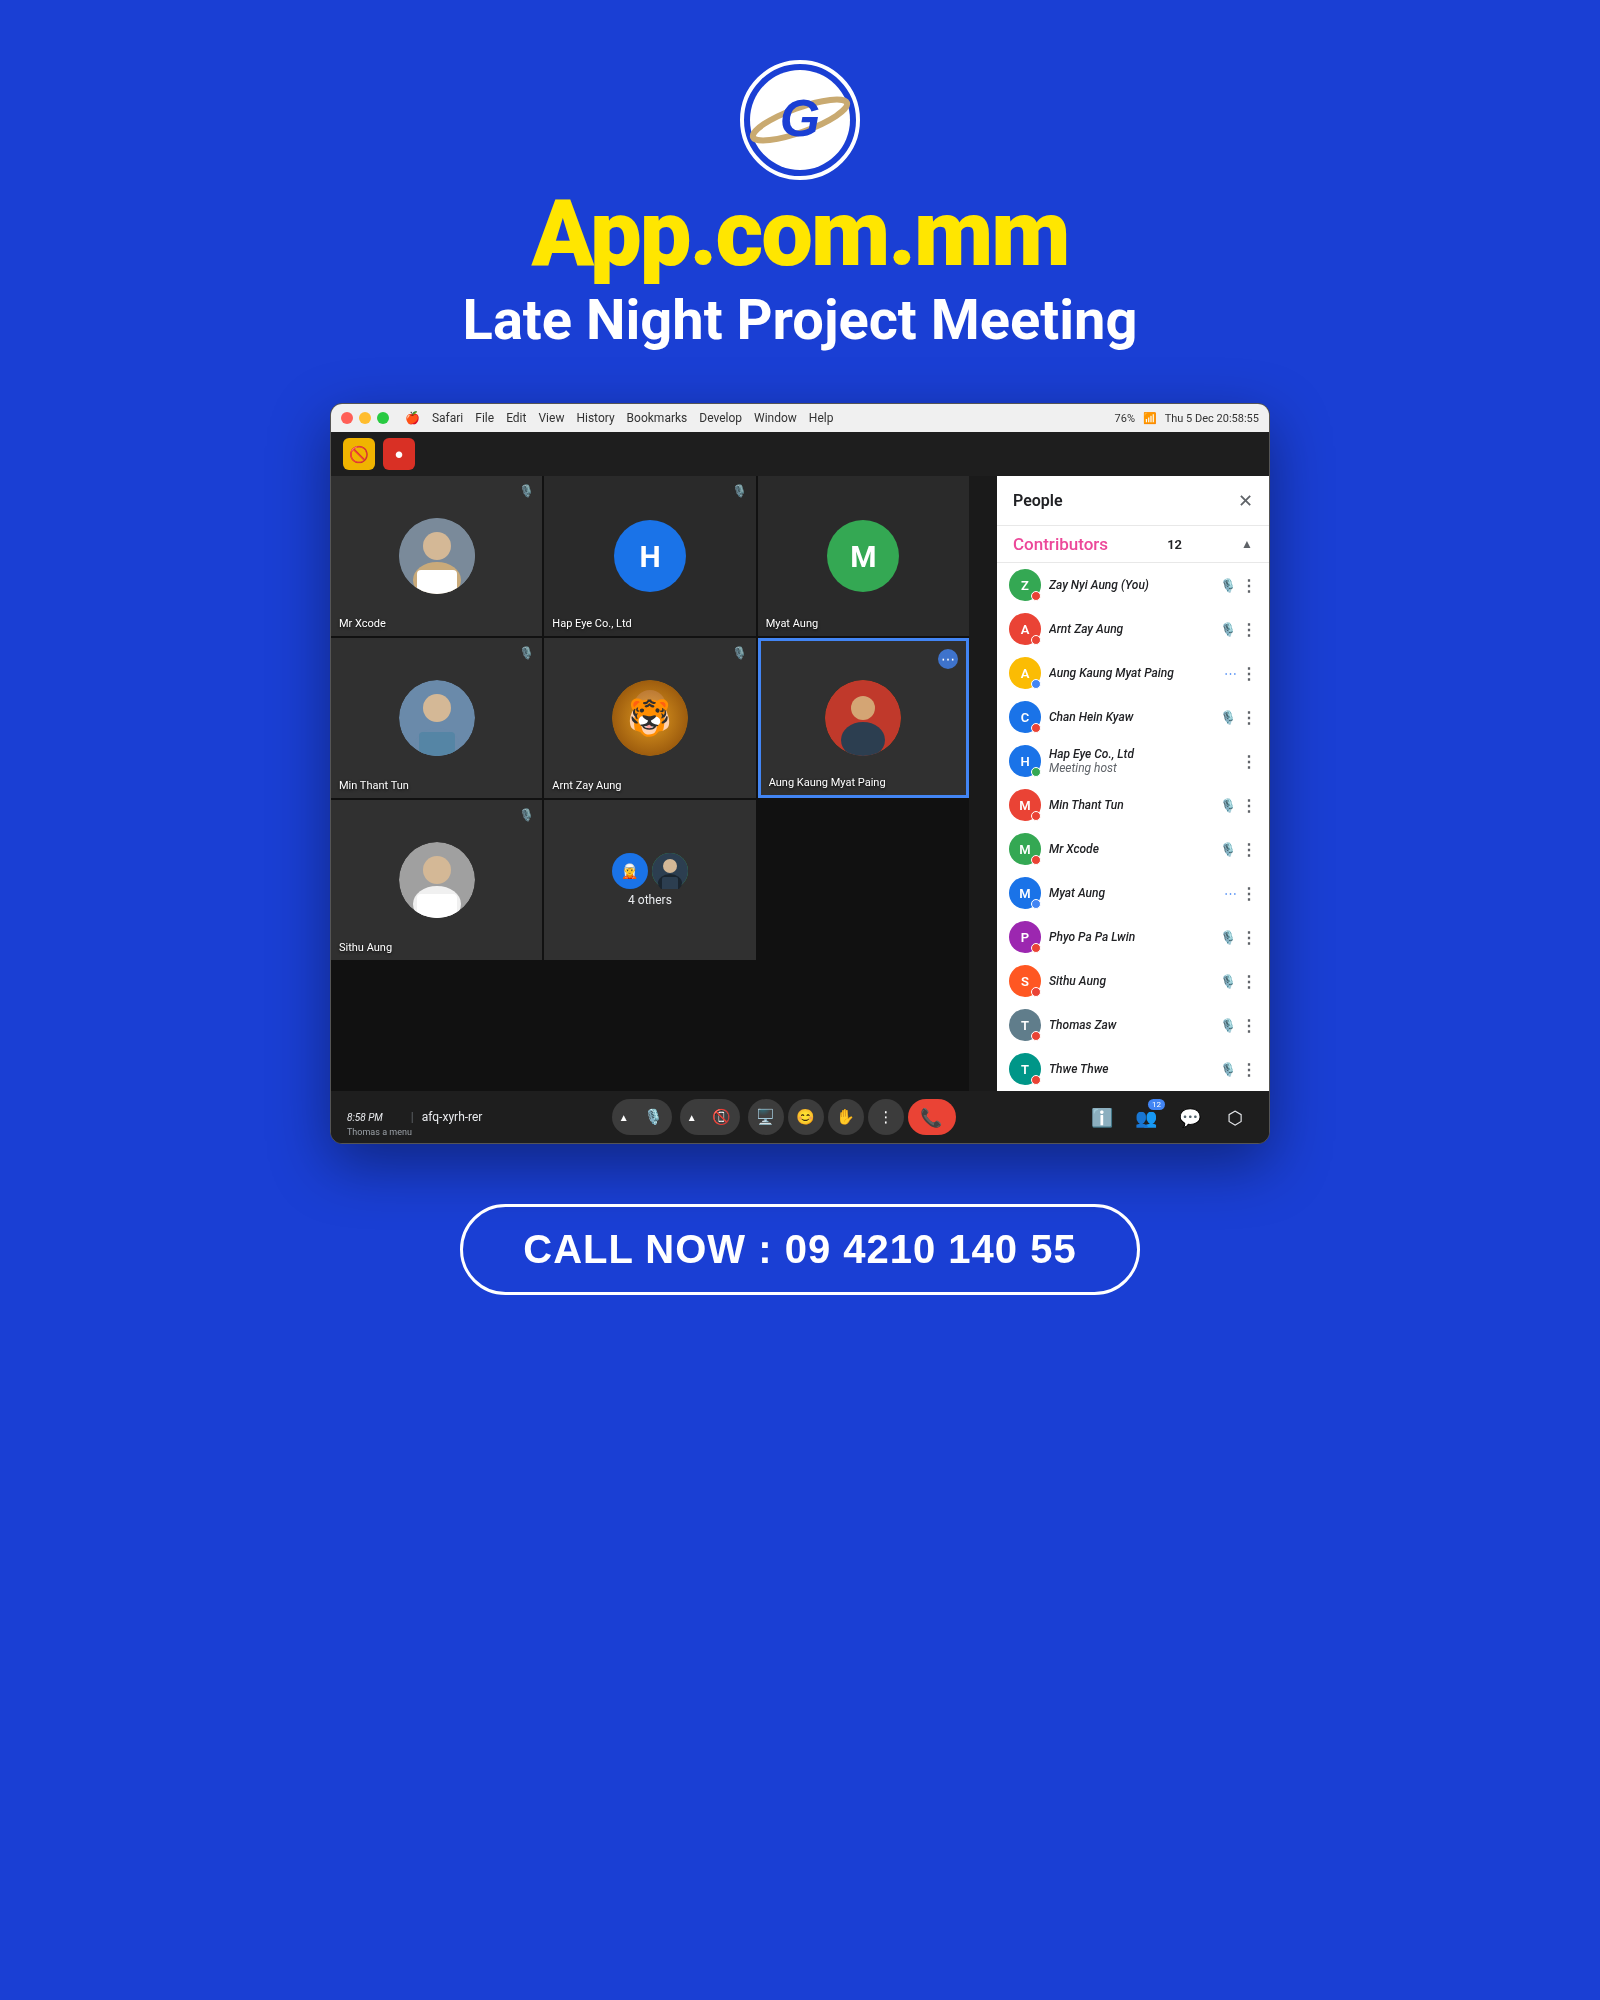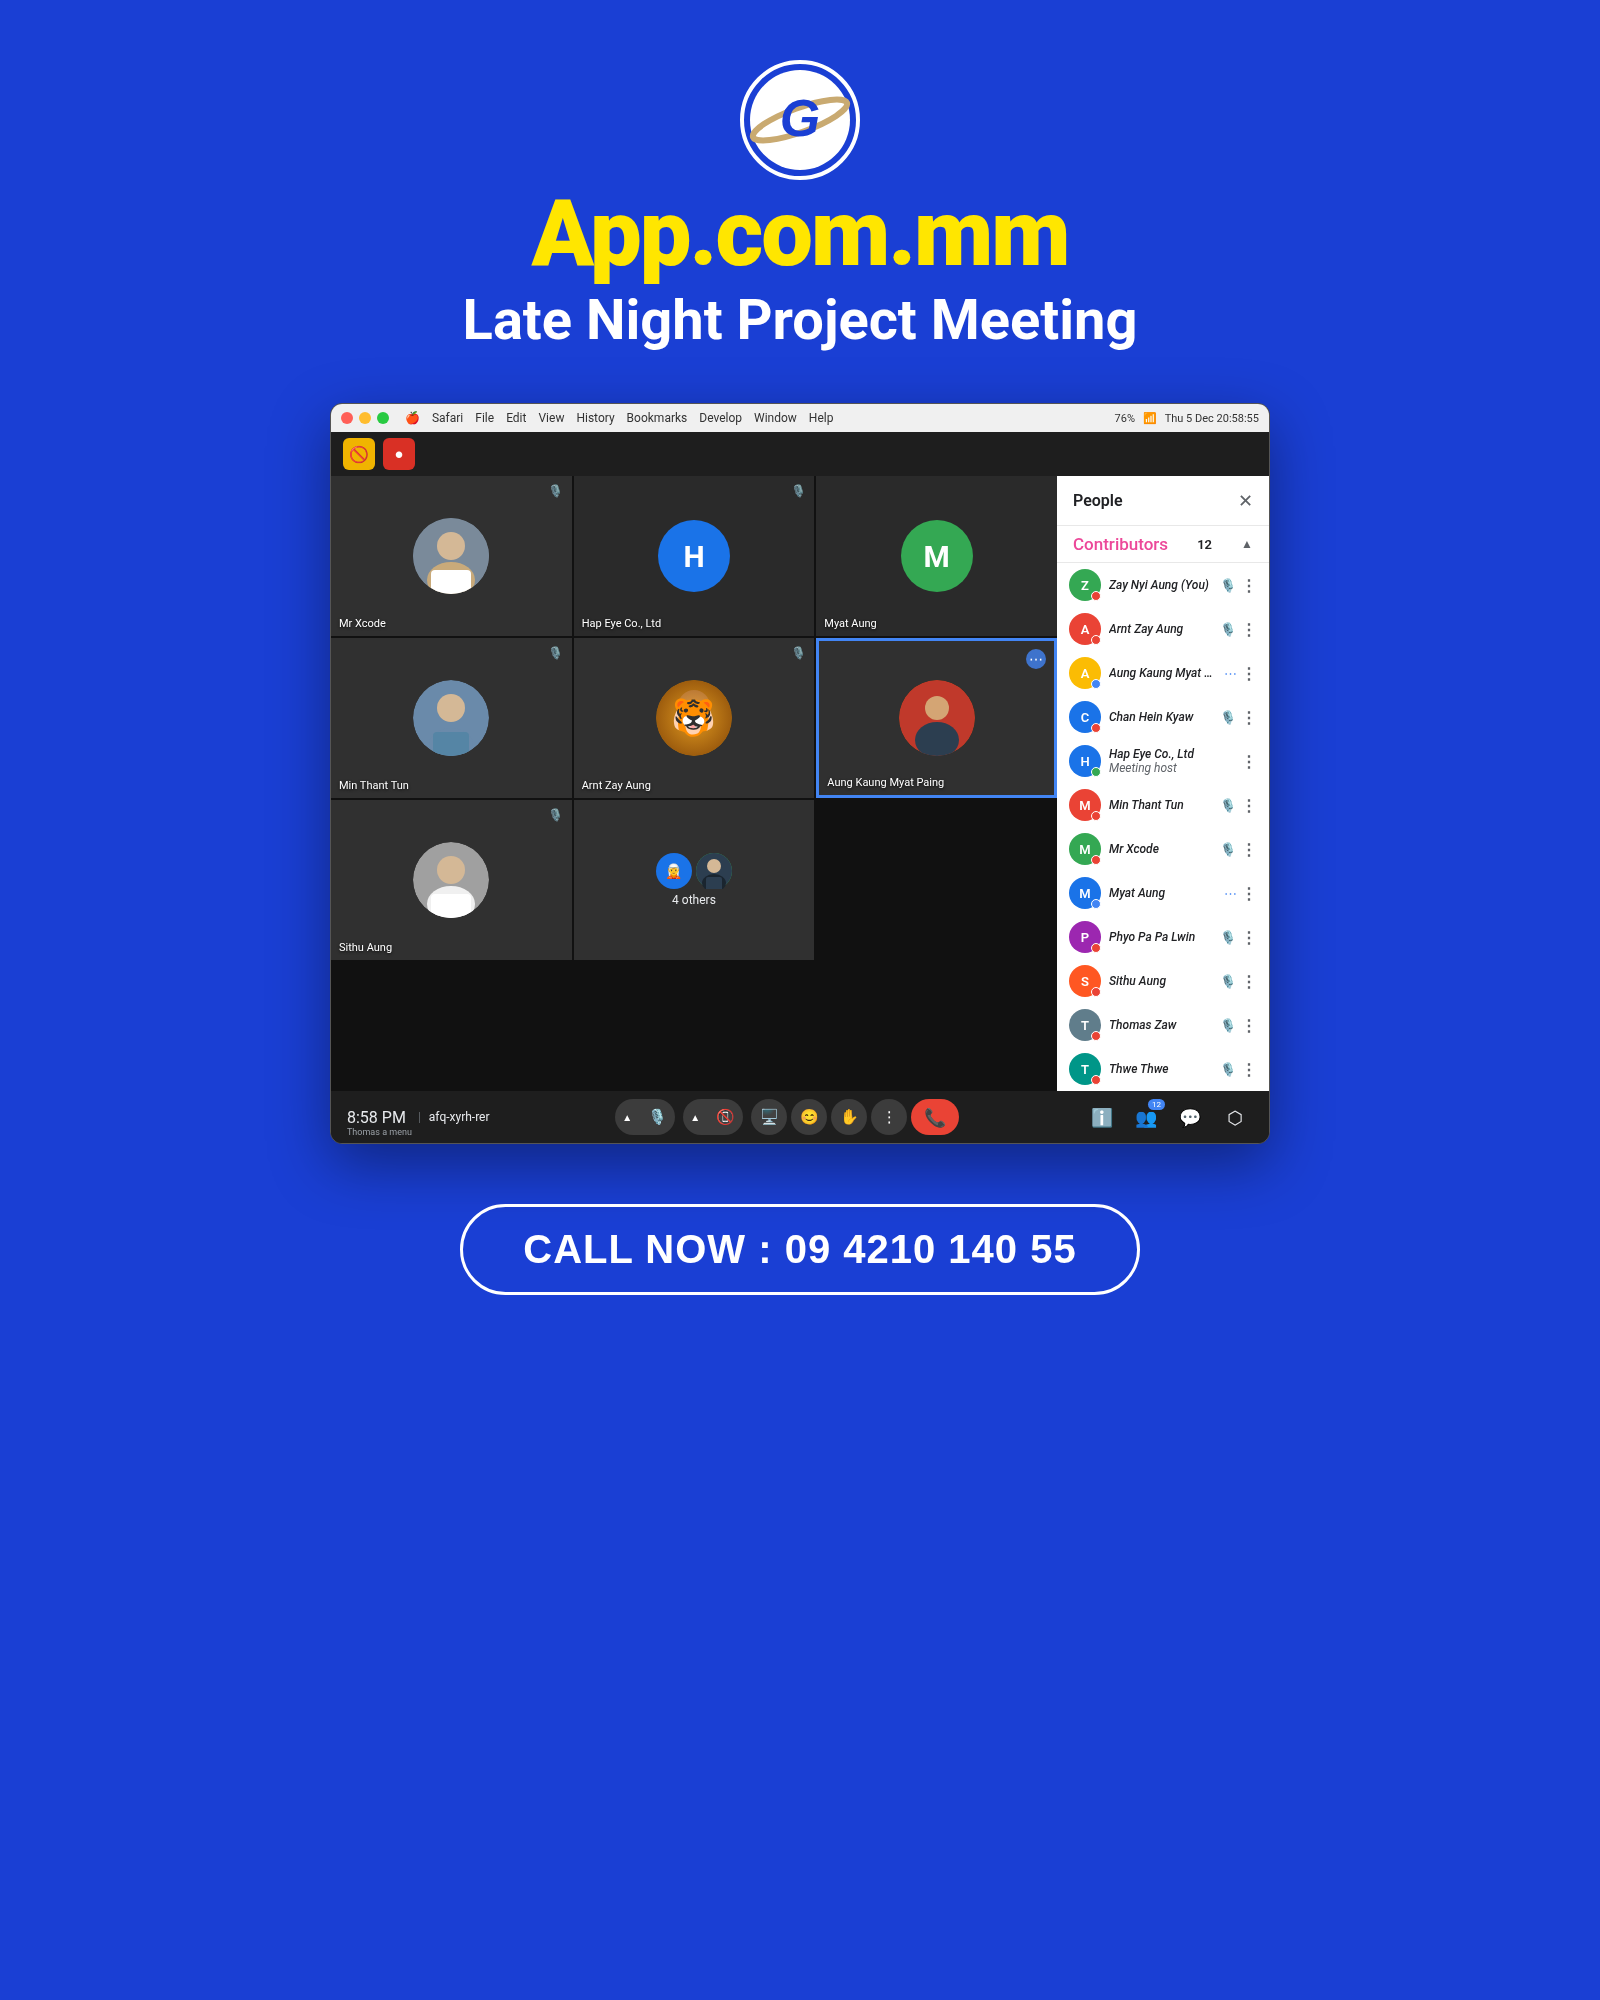--- a/index.html
+++ b/index.html
@@ -168,24 +168,25 @@
       width: 64px; height: 64px;
       border-radius: 50%;
       display: flex; align-items: center; justify-content: center;
       font-size: 26px;
       font-weight: 700;
       color: white;
     }
 
     
     .people-panel {
-      width: 212px;
+      width: 272px;
       background: white;
       display: flex;
       flex-direction: column;
+      margin-left: 28px;
     }
     .people-header {
       display: flex;
       align-items: center;
       justify-content: space-between;
       padding: 14px 16px;
       border-bottom: 1px solid #e8e8e8;
     }
     .people-title {
       font-size: 16px;
@@ -275,23 +276,24 @@
     
     .meet-bottom {
       background: #1e1e1e;
       height: 52px;
       display: flex;
       align-items: center;
       padding: 0 16px;
       gap: 8px;
     }
     .time-text {
-      font-size: 16px;
+      font-size: 10px;
       color: #e8eaed;
-      margin-right: 4px;
+      margin-right: 20px;
+      font-style: italic;
     }
     .separator {
       color: #5f6368;
       font-size: 12px;
     }
     .meeting-code {
       font-size: 12px;
       color: #e8eaed;
     }
     .bottom-controls {

